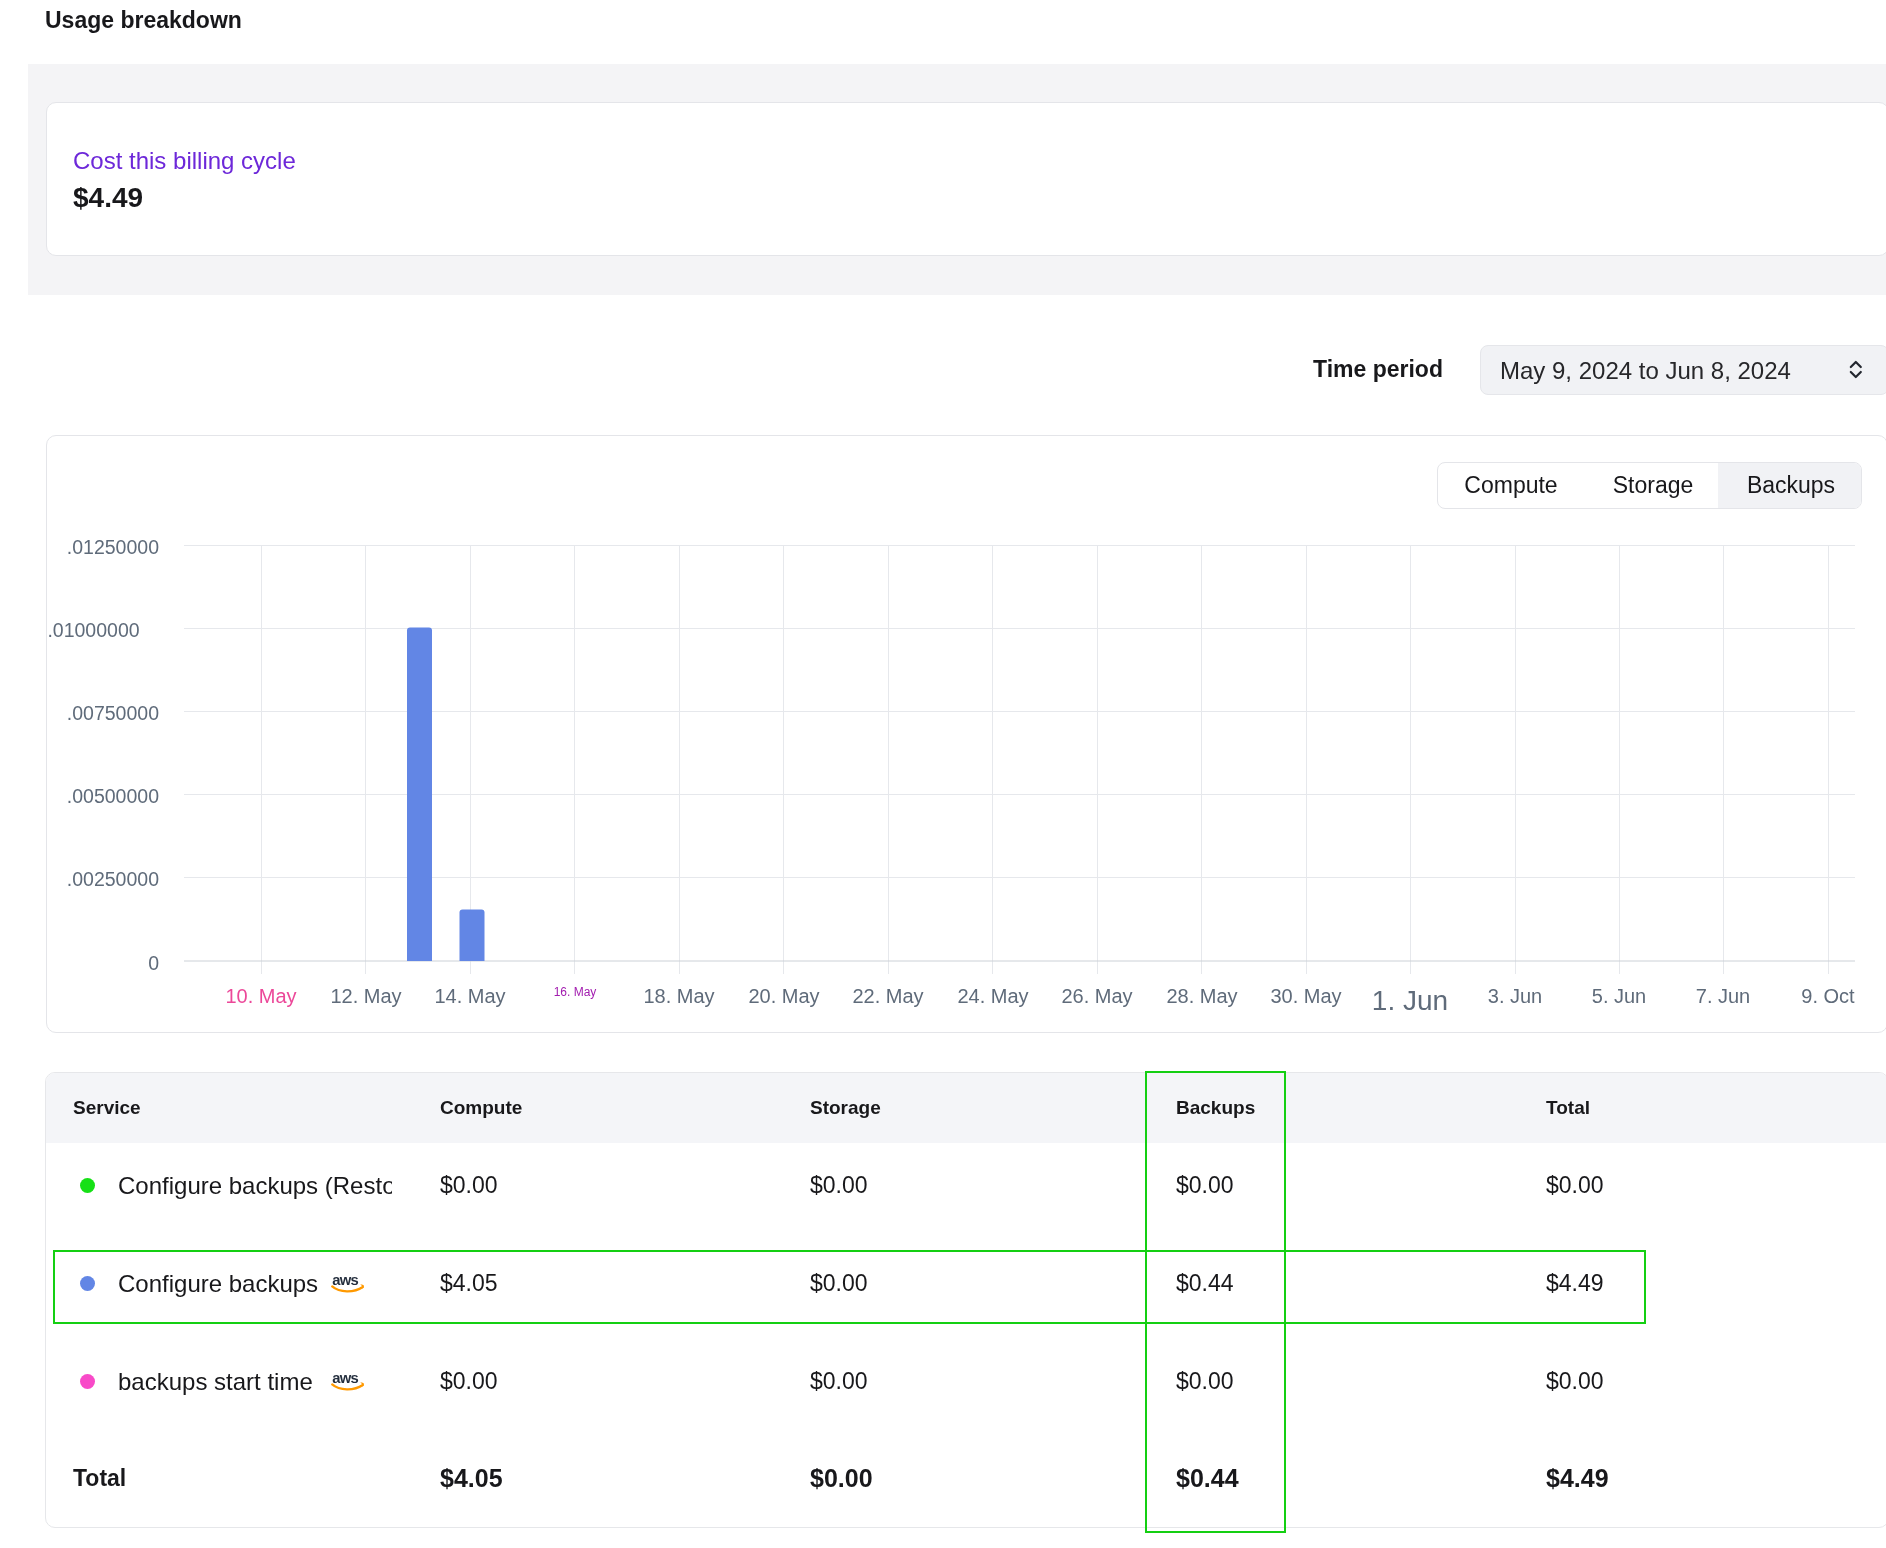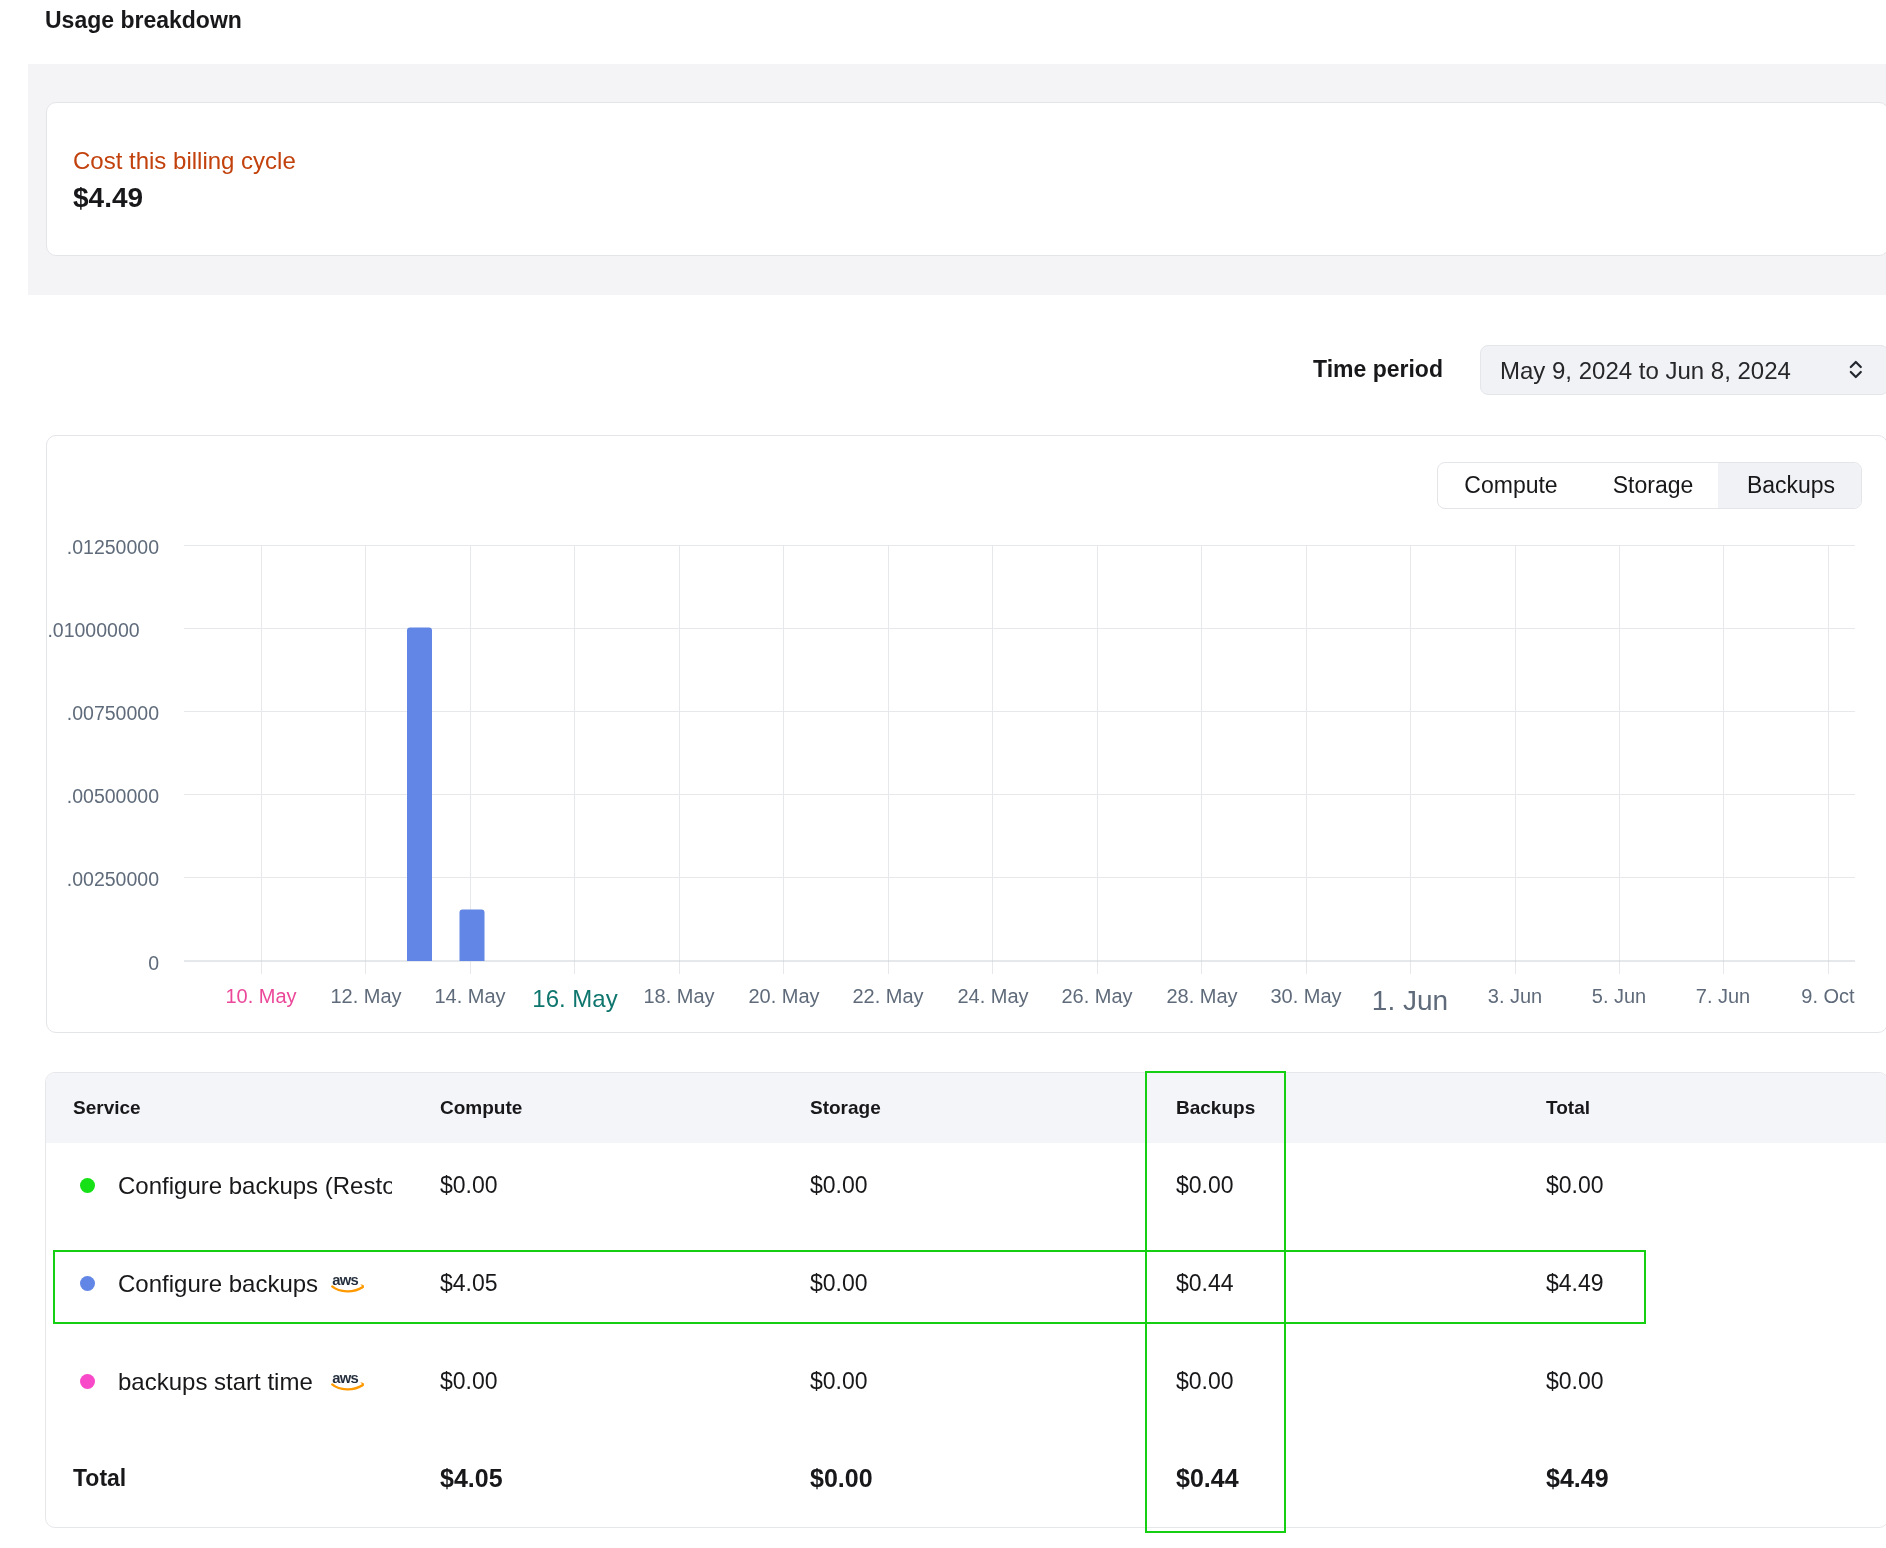--- a/index.html
+++ b/index.html
@@ -10,21 +10,21 @@
 </style>
 </head>
 <body>
 <div id="page">
 
   <div class="abs" style="left:17px;top:7px;font-size:23px;font-weight:bold;color:#18181b;">Usage breakdown</div>
 
   <div class="abs" style="left:0;top:64px;width:1886px;height:231px;background:#f4f4f6;"></div>
 
   <div class="abs" style="left:18px;top:102px;width:1843px;height:154px;background:#fff;border:1px solid #e4e5e9;border-radius:10px;"></div>
-  <div class="abs" style="left:45px;top:147px;font-size:24px;color:#c2410c;">Cost this billing cycle</div>
+  <div class="abs" style="left:45px;top:147px;font-size:24px;color:#6d28d9;">Cost this billing cycle</div>
   <div class="abs" style="left:45px;top:182px;font-size:28px;font-weight:bold;color:#18181b;">$4.49</div>
 
   <div class="abs" style="left:1285px;top:356px;font-size:23px;font-weight:bold;color:#18181b;">Time period</div>
   <div class="abs" style="left:1452px;top:345px;width:409px;height:50px;background:#f1f2f5;border:1px solid #e5e6ea;border-radius:8px;"></div>
   <div class="abs" style="left:1472px;top:357px;font-size:24px;color:#27272a;">May 9, 2024 to Jun 8, 2024</div>
   <svg class="abs" style="left:1820px;top:354px;" width="16" height="28" viewBox="0 0 16 28">
     <path d="M2.8 13 L7.8 8 L12.8 13" stroke="#23272f" stroke-width="2.2" fill="none" stroke-linecap="round" stroke-linejoin="round"></path>
     <path d="M2.8 18 L7.8 23 L12.8 18" stroke="#23272f" stroke-width="2.2" fill="none" stroke-linecap="round" stroke-linejoin="round"></path>
   </svg>
 
@@ -77,21 +77,21 @@
   </div>
   <div class="abs" style="left:0;top:619px;width:131px;text-align:center;font-size:19.5px;color:#5f6b7a;">.01000000</div>
   <div class="abs" style="left:0;top:702px;width:131px;text-align:right;font-size:19.5px;color:#5f6b7a;">.00750000</div>
   <div class="abs" style="left:0;top:785px;width:131px;text-align:right;font-size:19.5px;color:#5f6b7a;">.00500000</div>
   <div class="abs" style="left:0;top:868px;width:131px;text-align:right;font-size:19.5px;color:#5f6b7a;">.00250000</div>
   <div class="abs" style="left:0;top:952px;width:131px;text-align:right;font-size:19.5px;color:#5f6b7a;">0</div>
 
   <div class="abs cc" style="left:233px;top:985px;font-size:20px;color:#ec4899;">10. May</div>
   <div class="abs cc" style="left:338px;top:985px;font-size:20px;color:#5f6b7a;">12. May</div>
   <div class="abs cc" style="left:442px;top:985px;font-size:20px;color:#5f6b7a;">14. May</div>
-  <div class="abs cc" style="left:547px;top:985px;font-size:24px;color:#0f766e;">16. May</div>
+  <div class="abs cc" style="left:547px;top:985px;font-size:12px;color:#a21caf;">16. May</div>
   <div class="abs cc" style="left:651px;top:985px;font-size:20px;color:#5f6b7a;">18. May</div>
   <div class="abs cc" style="left:756px;top:985px;font-size:20px;color:#5f6b7a;">20. May</div>
   <div class="abs cc" style="left:860px;top:985px;font-size:20px;color:#5f6b7a;">22. May</div>
   <div class="abs cc" style="left:965px;top:985px;font-size:20px;color:#5f6b7a;">24. May</div>
   <div class="abs cc" style="left:1069px;top:985px;font-size:20px;color:#5f6b7a;">26. May</div>
   <div class="abs cc" style="left:1174px;top:985px;font-size:20px;color:#5f6b7a;">28. May</div>
   <div class="abs cc" style="left:1278px;top:985px;font-size:20px;color:#5f6b7a;">30. May</div>
   <div class="abs cc" style="left:1382px;top:985px;font-size:28px;color:#5f6b7a;">1. Jun</div>
   <div class="abs cc" style="left:1487px;top:985px;font-size:20px;color:#5f6b7a;">3. Jun</div>
   <div class="abs cc" style="left:1591px;top:985px;font-size:20px;color:#5f6b7a;">5. Jun</div>

